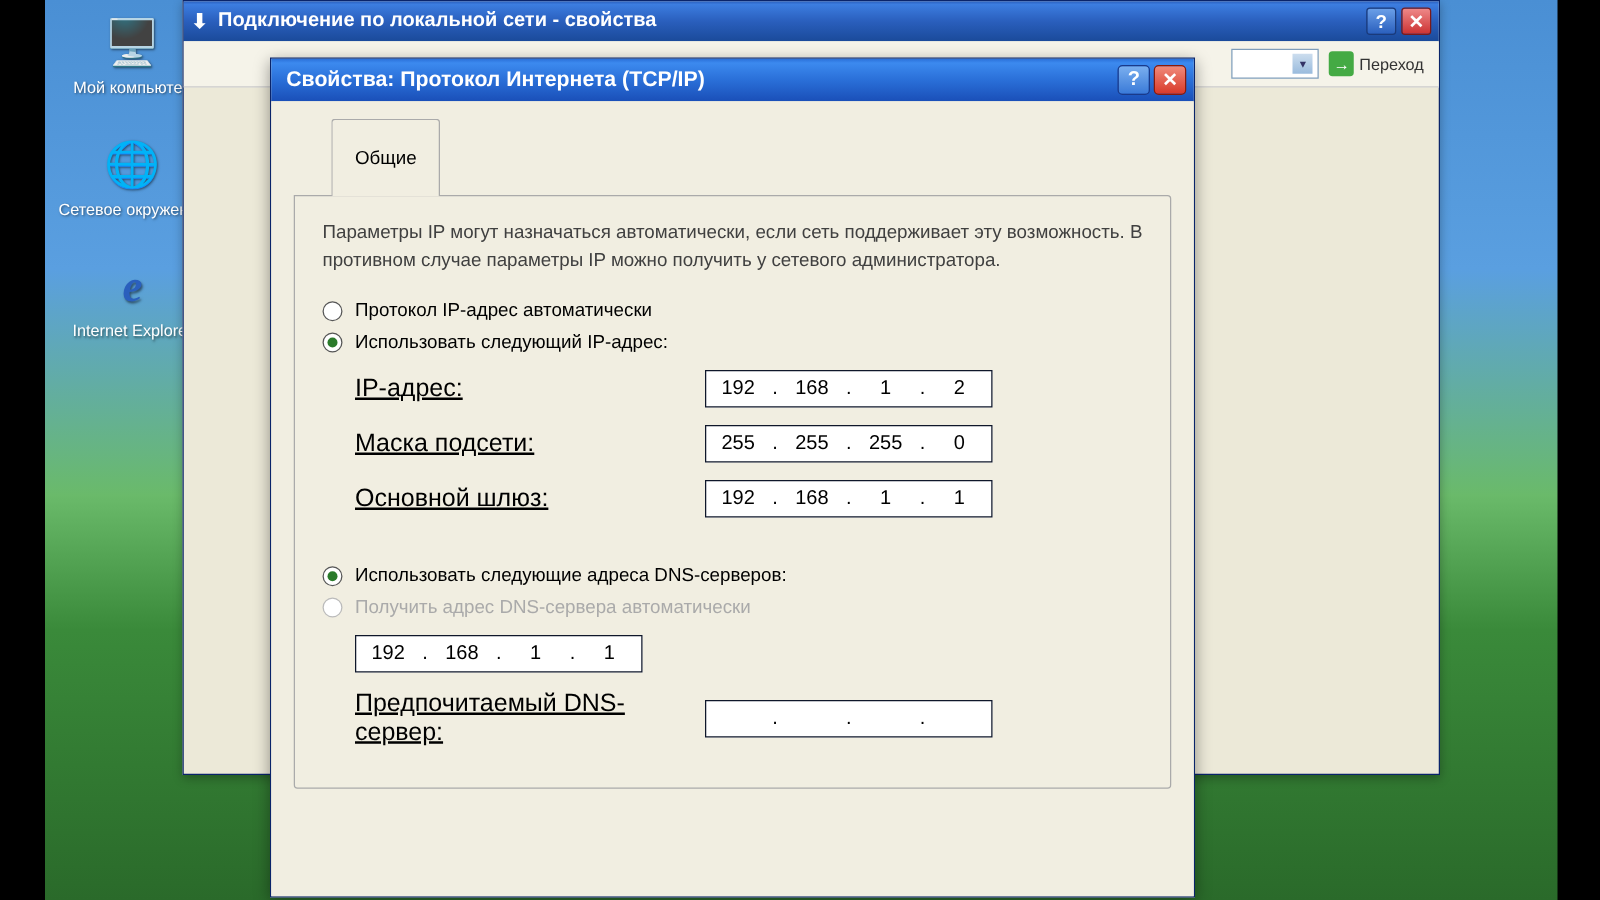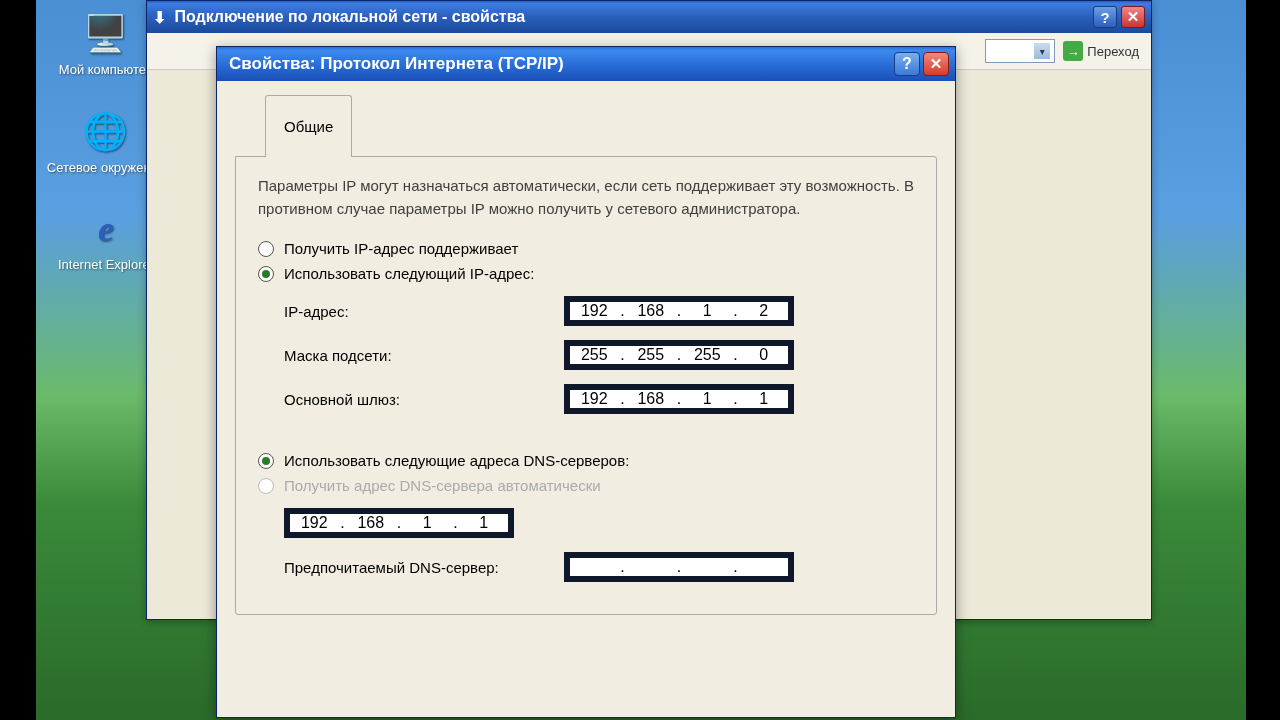--- a/index.html
+++ b/index.html
@@ -75,22 +75,22 @@
   .intro { font-size:15px; line-height:1.5; margin-bottom:20px; color:#404040;}
 
   .group { border:1px solid #ccc; border-radius:3px; padding:14px 18px 18px; margin-bottom:14px; position:relative;}
   .radio-row { display:flex; align-items:center; gap:10px; margin:8px 0; font-size:15px;}
   .radio { width:16px; height:16px; border:1px solid #555; border-radius:50%; display:flex; align-items:center; justify-content:center; background:#fff; cursor:pointer;}
   .radio.sel::after { content:""; width:8px; height:8px; background:#2a7a2a; border-radius:50%; display:block;}
   .radio.dis { border-color:#bbb; }
   .radio-row.dis { color:#aaa; }
 
   .field-row { display:flex; align-items:center; margin:14px 0; padding-left:26px;}
-  .field-row .lbl { width:280px; font-size:15px;}
-  .ip-input { display:flex; border:6px solid #0f172a; background:#fff; height:30px; width:230px; align-items:center; font-size:16px; font-family:inherit;}
+  .field-row .lbl { width:280px; font-size:20px;text-decoration:underline;}
+  .ip-input { display:flex; border:1px solid #0f172a; background:#fff; height:30px; width:230px; align-items:center; font-size:16px; font-family:inherit;}
   .ip-input .oct { flex:1; text-align:center; }
   .ip-input .dot { width:8px; text-align:center; color:#000;}
 </style>
 </head>
 <body>
 
 <div class="screen">
 
   <div class="desktop-icons">
     <div class="di">
@@ -143,21 +143,21 @@
     <div class="content">
       <div class="tabs">
         <div class="tab">Общие</div>
       </div>
       <div class="tab-body">
         <div class="intro">Параметры IP могут назначаться автоматически, если сеть поддерживает эту возможность. В противном случае параметры IP можно получить у сетевого администратора.</div>
 
         <div class="group" style="border:none;padding:0 0 10px;">
           <div class="radio-row">
             <div class="radio"></div>
-            <span>Получить IP-адрес поддерживает</span>
+            <span>Протокол IP-адрес автоматически</span>
           </div>
           <div class="radio-row">
             <div class="radio sel"></div>
             <span>Использовать следующий IP-адрес:</span>
           </div>
 
           <div class="field-row">
             <div class="lbl">IP-адрес:</div>
             <div class="ip-input">
               <span class="oct">192</span>

